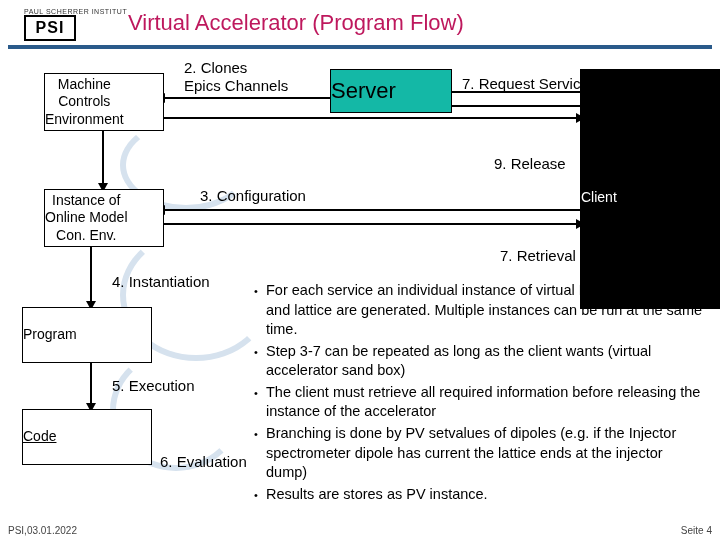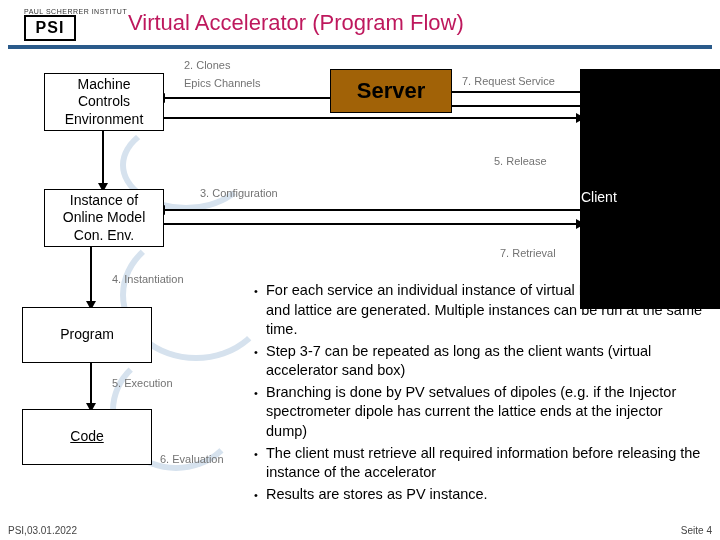--- a/index.html
+++ b/index.html
@@ -57,33 +57,32 @@
     height: 480px;
   }
   .box {
     position: absolute;
     border: 1px solid black;
     background: white;
     font-size: 14px;
     text-align: center;
     display: flex;
     flex-direction: column;
-    align-items: center;
+    align-items: flex-start;
     justify-content: center;
     line-height: 1.25;
   }
   .server-box {
     left: 330px;
     top: 20px;
     width: 120px;
     height: 42px;
-    background: #a16207;
+    background: #14b8a6;
     font-size: 22px;
     z-index: 5;
-    font-weight: bold;
   }
   .machine-box {
     left: 44px;
     top: 24px;
     width: 118px;
     height: 56px;
     z-index: 5;
   }
   .client-box {
     left: 580px;
@@ -117,22 +116,22 @@
   .code-box {
     left: 22px;
     top: 360px;
     width: 128px;
     height: 54px;
     z-index: 5;
     text-decoration: underline;
   }
   .label {
     position: absolute;
-    font-size: 11px;
-    color: #737373;
+    font-size: 15px;
+    color: #000000;
     z-index: 6;
     white-space: nowrap;
   }
   .arrow {
     position: absolute;
     background: #000;
     z-index: 2;
   }
   .arrow-h { height: 2px; }
   .arrow-v { width: 2px; }
@@ -237,21 +236,21 @@
   </div>
 
   <div class="label" style="left:462px; top:26px;">7. Request Service</div>
   <div class="label" style="left:184px; top:10px;">2. Clones</div>
   <div class="label" style="left:184px; top:28px;">Epics Channels</div>
   <div class="label" style="left:200px; top:138px;">3. Configuration</div>
   <div class="label" style="left:112px; top:224px;">4. Instantiation</div>
   <div class="label" style="left:112px; top:328px;">5. Execution</div>
   <div class="label" style="left:160px; top:404px;">6. Evaluation</div>
   <div class="label" style="left:500px; top:198px;">7. Retrieval</div>
-  <div class="label" style="left:494px; top:106px;">5. Release</div>
+  <div class="label" style="left:494px; top:106px;">9. Release</div>
 
   <div class="arrow arrow-h" style="left:450px; top:42px; width:130px;"></div>
   <div class="arrow-head-l" style="left:442px; top:38px;"></div>
 
   <div class="arrow arrow-h" style="left:164px; top:48px; width:166px;"></div>
   <div class="arrow-head-l" style="left:156px; top:44px;"></div>
 
   <div class="arrow arrow-v" style="left:102px; top:82px; height:56px;"></div>
   <div class="arrow-head-d" style="left:98px; top:134px;"></div>
 
@@ -269,22 +268,22 @@
   <div class="arrow arrow-v" style="left:90px; top:198px; height:58px;"></div>
   <div class="arrow-head-d" style="left:86px; top:252px;"></div>
 
   <div class="arrow arrow-v" style="left:90px; top:314px; height:44px;"></div>
   <div class="arrow-head-d" style="left:86px; top:354px;"></div>
 
   <div class="bullets">
     <ul>
       <li>For each service an individual instance of virtual EPICS channels and lattice are generated. Multiple instances can be run at the same time.</li>
       <li>Step 3-7 can be repeated as long as the client wants (virtual accelerator sand box)</li>
+      <li>The client must retrieve all required information before releasing the instance of the accelerator</li>
       <li>Branching is done by PV setvalues of dipoles (e.g. if the Injector spectrometer dipole has current the lattice ends at the injector dump)</li>
-      <li>The client must retrieve all required information before releasing the instance of the accelerator</li>
       <li>Results are stores as PV instance.</li>
     </ul>
   </div>
 
 </div>
 
 <div class="footer">
   <span>PSI,03.01.2022</span>
   <span>Seite 4</span>
 </div>

